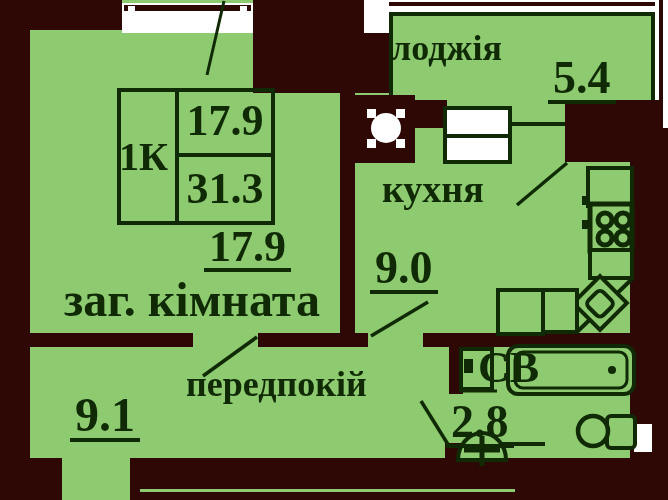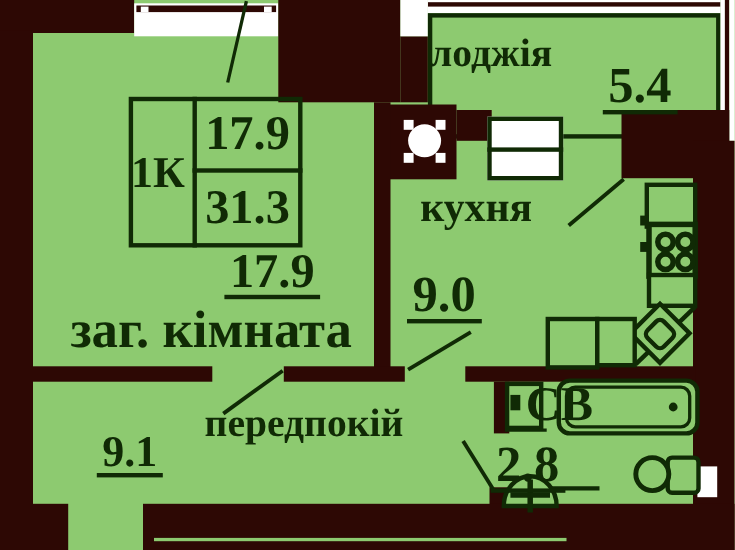--- a/index.html
+++ b/index.html
@@ -66,21 +66,21 @@
   .t-total{left:179px;top:157px;width:92px;height:64px;font-size:44px;}
 
   
   .l-loggia{left:391px;top:30px;font-size:36px;}
   .n-loggia{left:548px;top:56px;font-size:46px;}
   .l-kitchen{left:382px;top:170px;font-size:38px;}
   .n-kitchen{left:370px;top:234px;font-size:46px;margin-top:12px;}
   .l-living{left:64px;top:276px;font-size:48px;}
   .n-living{left:204px;top:226px;font-size:44px;}
   .l-hall{left:186px;top:366px;font-size:36px;}
-  .n-hall{left:88px;top:392px;font-size:40px;}
+  .n-hall{left:70px;top:392px;font-size:48px;}
   .l-bath{left:478px;top:346px;font-size:44px;}
   .n-bath{left:446px;top:400px;font-size:46px;}
 </style>
 </head>
 <body>
 
 <div class="plan">
 
   <div class="edge edge-left"></div>
   <div class="w w-top-left"></div>

